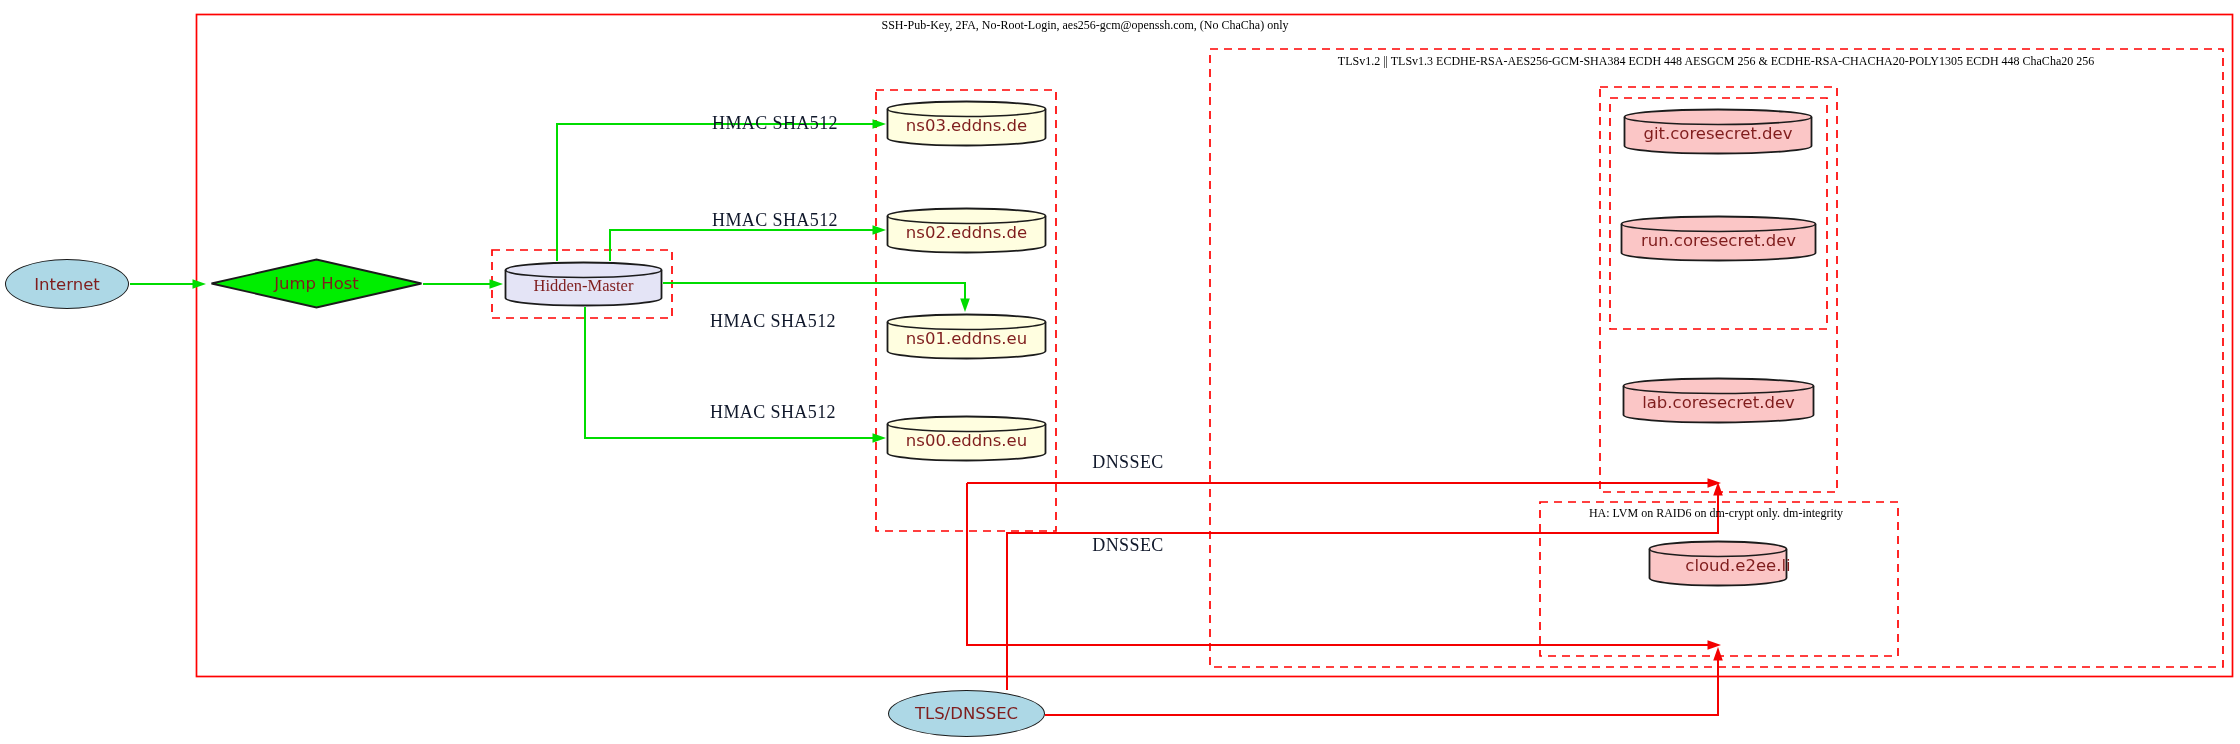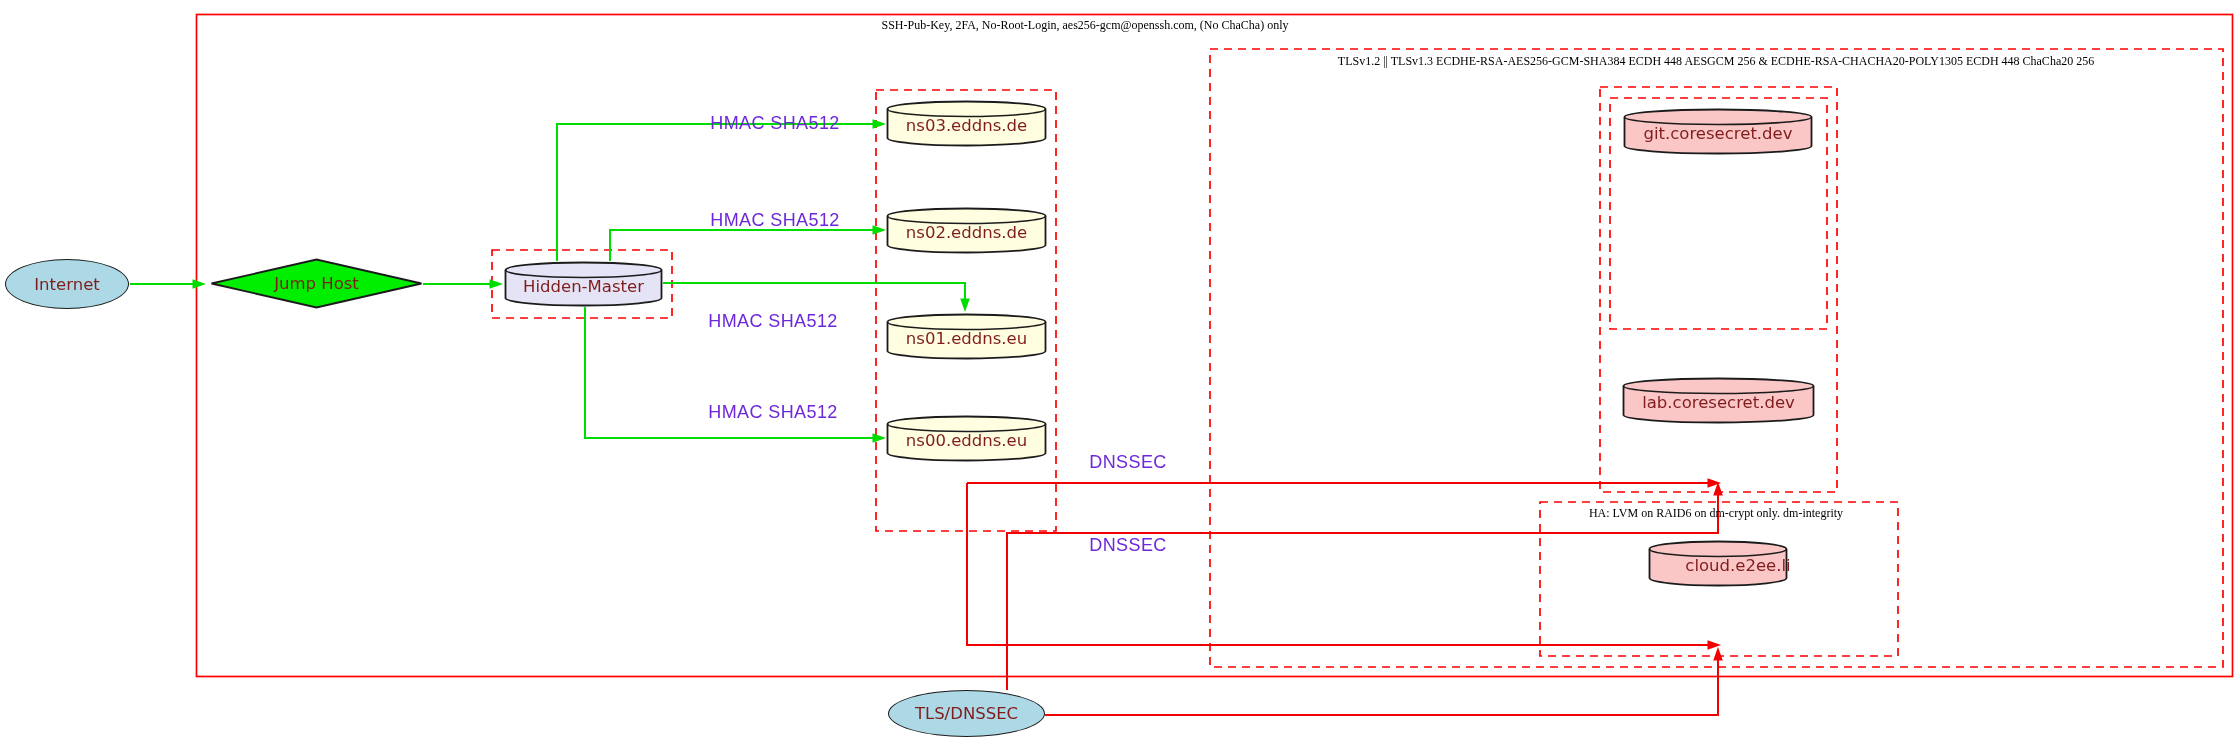--- a/index.html
+++ b/index.html
@@ -6,22 +6,22 @@
   #canvas{position:relative;width:2240px;height:744px;background:#ffffff;overflow:hidden;
           font-family:"DejaVu Sans","Liberation Sans",sans-serif;}
   #edges{position:absolute;left:0;top:0;width:2240px;height:744px;}
   .node{position:absolute;display:flex;align-items:center;justify-content:center;box-sizing:border-box;}
   .nlabel{font-size:16.5px;color:#7f1d1d;white-space:nowrap;z-index:5;position:relative;}
   .ellipse{border:1.8px solid #1b1b1b;border-radius:50%;}
   .cyl .nlabel{margin-top:4px;}
   .cyl svg,.diamond svg{position:absolute;left:0;top:0;}
   .clabel{position:absolute;transform:translateX(-50%);white-space:nowrap;color:#000;
           font-family:"Liberation Serif","DejaVu Serif",serif;font-size:12px;z-index:6;}
-  .elabel{position:absolute;transform:translateX(-50%);white-space:nowrap;color:#6d28d9;
-          font-family:Liberation Sans, sans-serif;font-size:18px;letter-spacing:.4px;z-index:6;}
+  .elabel{position:absolute;transform:translateX(-50%);white-space:nowrap;color:#0f172a;
+          font-family:Liberation Serif, serif;font-size:18px;letter-spacing:.4px;z-index:6;}
 </style>
 </head>
 <body>
 
 <div id="canvas">
 
   <svg id="edges">
     <defs>
       <marker id="ag" markerUnits="userSpaceOnUse" markerWidth="16" markerHeight="12" refX="1.5" refY="6" orient="auto">
         <path d="M1,1.2 L14.5,6 L1,10.8 Z" fill="#00dc00"></path>
@@ -60,21 +60,21 @@
     <span class="nlabel">Internet</span>
   </div>
 
   <div class="node diamond" style="left:210px;top:258px;width:213px;height:51px;">
       <svg width="213" height="51">
         <polygon points="1.5,25.5 106.5,1.5 211.5,25.5 106.5,49.5" fill="#00ee00" stroke="#1b1b1b" stroke-width="1.8"></polygon>
       </svg>
     <span class="nlabel">Jump Host</span>
   </div>
 
-  <div class="node cyl" style="left:504px;top:261px;width:159px;height:46px;">
+  <div class="node cyl" style="left:504px;top:261px;width:159px;height:46px;font-family:Liberation Serif, serif;">
       <svg width="159" height="46">
         <path d="M 1.5 9 A 78 7.5 0 0 1 157.5 9 L 157.5 37 A 78 7.5 0 0 1 1.5 37 Z" fill="#e4e4f6" stroke="#1b1b1b" stroke-width="1.8"></path>
         <path d="M 1.5 9 A 78 7.5 0 0 0 157.5 9" fill="none" stroke="#1b1b1b" stroke-width="1.6"></path>
       </svg>
     <span class="nlabel">Hidden-Master</span>
   </div>
 
   <div class="node cyl" style="left:886px;top:100px;width:161px;height:47px;">
       <svg width="161" height="47">
         <path d="M 1.5 9 A 79 7.5 0 0 1 159.5 9 L 159.5 38 A 79 7.5 0 0 1 1.5 38 Z" fill="#fffee0" stroke="#1b1b1b" stroke-width="1.8"></path>
@@ -104,20 +104,27 @@
     <span class="nlabel">ns00.eddns.eu</span>
   </div>
 
   <div class="node cyl" style="left:1623px;top:108px;width:190px;height:47px;">
       <svg width="190" height="47">
         <path d="M 1.5 9 A 93.5 7.5 0 0 1 188.5 9 L 188.5 38 A 93.5 7.5 0 0 1 1.5 38 Z" fill="#fbc6c6" stroke="#1b1b1b" stroke-width="1.8"></path>
         <path d="M 1.5 9 A 93.5 7.5 0 0 0 188.5 9" fill="none" stroke="#1b1b1b" stroke-width="1.6"></path>
       </svg>
     <span class="nlabel">git.coresecret.dev</span>
   </div>
+  <div class="node cyl" style="left:1620px;top:215px;width:197px;height:47px;">
+      <svg width="197" height="47">
+        <path d="M 1.5 9 A 97 7.5 0 0 1 195.5 9 L 195.5 38 A 97 7.5 0 0 1 1.5 38 Z" fill="#fbc6c6" stroke="#1b1b1b" stroke-width="1.8"></path>
+        <path d="M 1.5 9 A 97 7.5 0 0 0 195.5 9" fill="none" stroke="#1b1b1b" stroke-width="1.6"></path>
+      </svg>
+    <span class="nlabel">run.coresecret.dev</span>
+  </div>
   <div class="node cyl" style="left:1622px;top:377px;width:193px;height:47px;">
       <svg width="193" height="47">
         <path d="M 1.5 9 A 95 7.5 0 0 1 191.5 9 L 191.5 38 A 95 7.5 0 0 1 1.5 38 Z" fill="#fbc6c6" stroke="#1b1b1b" stroke-width="1.8"></path>
         <path d="M 1.5 9 A 95 7.5 0 0 0 191.5 9" fill="none" stroke="#1b1b1b" stroke-width="1.6"></path>
       </svg>
     <span class="nlabel">lab.coresecret.dev</span>
   </div>
   <div class="node cyl" style="left:1648px;top:540px;width:140px;height:47px;padding-left:40px;">
       <svg width="140" height="47">
         <path d="M 1.5 9 A 68.5 7.5 0 0 1 138.5 9 L 138.5 38 A 68.5 7.5 0 0 1 1.5 38 Z" fill="#fbc6c6" stroke="#1b1b1b" stroke-width="1.8"></path>

